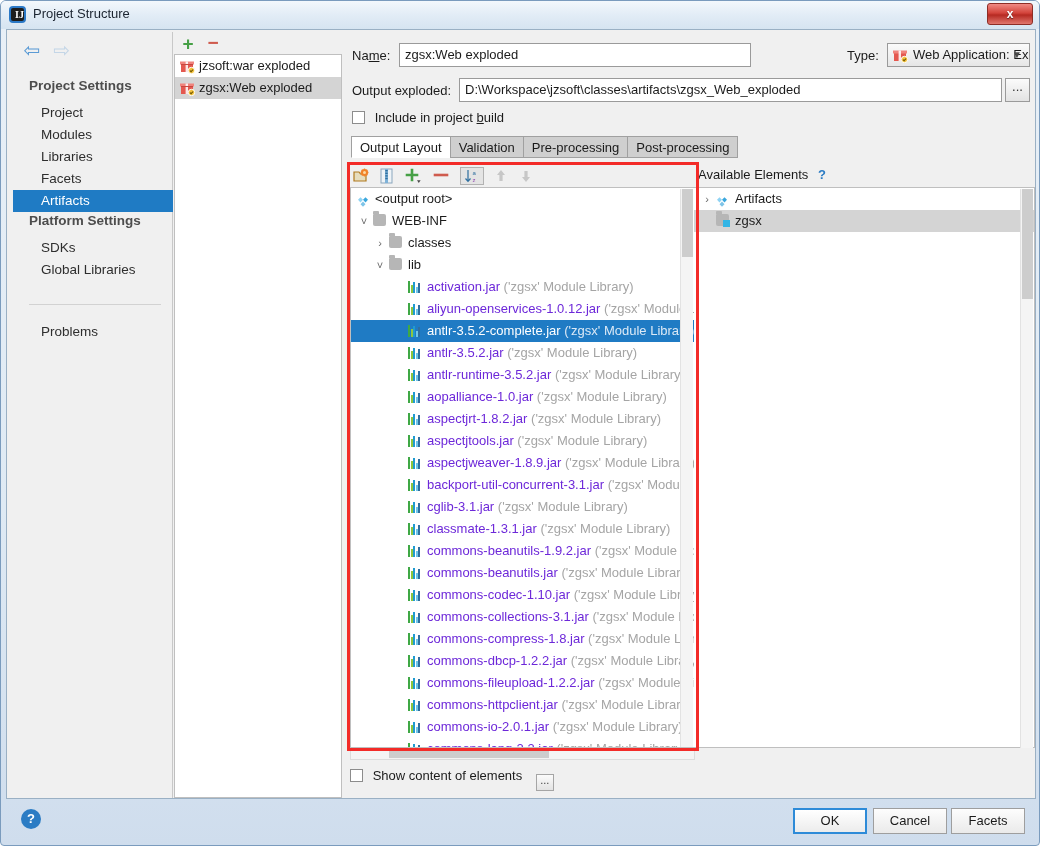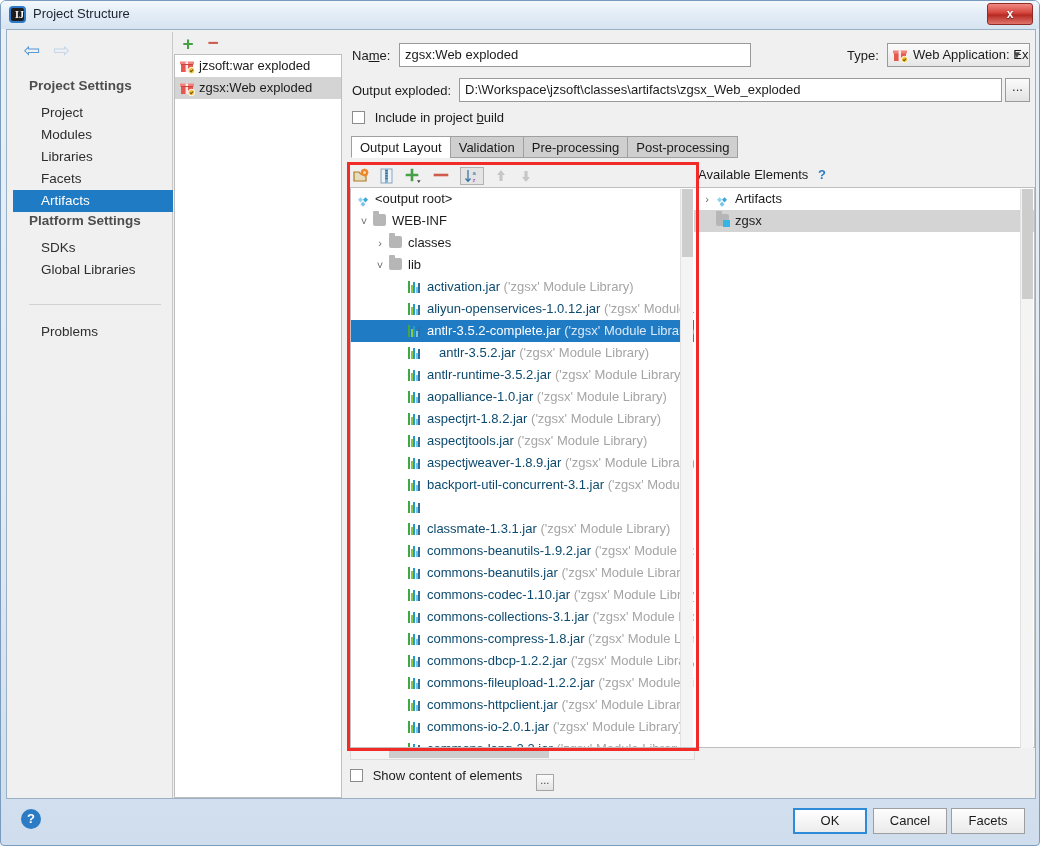--- a/index.html
+++ b/index.html
@@ -191,21 +191,21 @@
   }
   .tree-row.selected { background: #1f7bc4; }
   .tree-row.selected .jar-name { color: #ffffff; }
   .tree-row.selected .jar-note { color: #dbe9f6; }
   .twisty {
     position: absolute; width: 14px; text-align: center;
     color: #6a6a6a; font-size: 11px;
   }
   .node-icon { position: absolute; top: 4px; width: 15px; height: 14px; }
   .node-label { position: absolute; font-size: 13px; color: #1b1b1b; }
-  .jar-name { color: #0c4a6e; }
+  .jar-name { color: #6d28d9; }
   .jar-note { color: #a5a5a5; }
 
   
   .folder {
     background: #b6b6b6; border-radius: 1px 2px 2px 2px; height: 12px;
   }
   .folder::before {
     content: ""; position: absolute; left: 0; top: -3px;
     width: 6px; height: 3px; background: #b6b6b6; border-radius: 1px 1px 0 0;
   }
@@ -525,21 +525,21 @@
               <span class="node-label" style="left: 76px;"><span class="jar-name">antlr-3.5.2-complete.jar</span><span class="jar-note"> ('zgsx' Module Library)</span></span>
             </div>
             <div class="tree-row">
               <span class="jar-icon" style="left: 57px;">
                 <i style="left: 0px; height: 12px; background: rgb(63, 168, 69);"></i>
                 <i style="left: 2.6px; height: 8px; background: rgb(142, 198, 63);"></i>
                 <i style="left: 5.2px; height: 11px; background: rgb(31, 155, 209);"></i>
                 <i style="left: 7.8px; height: 6px; background: rgb(111, 198, 232);"></i>
                 <i style="left: 10.4px; height: 10px; background: rgb(47, 111, 159);"></i>
               </span>
-              <span class="node-label" style="left: 88px; text-align: center;"><span class="jar-name">antlr-3.5.2.jar</span><span class="jar-note"> ('zgsx' Module Library)</span></span>
+              <span class="node-label" style="left: 76px; text-align: center;"><span class="jar-name">antlr-3.5.2.jar</span><span class="jar-note"> ('zgsx' Module Library)</span></span>
             </div>
             <div class="tree-row">
               <span class="jar-icon" style="left: 57px;">
                 <i style="left: 0px; height: 12px; background: rgb(63, 168, 69);"></i>
                 <i style="left: 2.6px; height: 8px; background: rgb(142, 198, 63);"></i>
                 <i style="left: 5.2px; height: 11px; background: rgb(31, 155, 209);"></i>
                 <i style="left: 7.8px; height: 6px; background: rgb(111, 198, 232);"></i>
                 <i style="left: 10.4px; height: 10px; background: rgb(47, 111, 159);"></i>
               </span>
               <span class="node-label" style="left: 76px;"><span class="jar-name">antlr-runtime-3.5.2.jar</span><span class="jar-note"> ('zgsx' Module Library)</span></span>
@@ -595,20 +595,21 @@
               <span class="node-label" style="left: 76px;"><span class="jar-name">backport-util-concurrent-3.1.jar</span><span class="jar-note"> ('zgsx' Module Library)</span></span>
             </div>
             <div class="tree-row">
               <span class="jar-icon" style="left: 57px;">
                 <i style="left: 0px; height: 12px; background: rgb(63, 168, 69);"></i>
                 <i style="left: 2.6px; height: 8px; background: rgb(142, 198, 63);"></i>
                 <i style="left: 5.2px; height: 11px; background: rgb(31, 155, 209);"></i>
                 <i style="left: 7.8px; height: 6px; background: rgb(111, 198, 232);"></i>
                 <i style="left: 10.4px; height: 10px; background: rgb(47, 111, 159);"></i>
               </span>
+              <span class="node-label" style="left: 76px;"><span class="jar-name">cglib-3.1.jar</span><span class="jar-note"> ('zgsx' Module Library)</span></span>
             </div>
             <div class="tree-row">
               <span class="jar-icon" style="left: 57px;">
                 <i style="left: 0px; height: 12px; background: rgb(63, 168, 69);"></i>
                 <i style="left: 2.6px; height: 8px; background: rgb(142, 198, 63);"></i>
                 <i style="left: 5.2px; height: 11px; background: rgb(31, 155, 209);"></i>
                 <i style="left: 7.8px; height: 6px; background: rgb(111, 198, 232);"></i>
                 <i style="left: 10.4px; height: 10px; background: rgb(47, 111, 159);"></i>
               </span>
               <span class="node-label" style="left: 76px;"><span class="jar-name">classmate-1.3.1.jar</span><span class="jar-note"> ('zgsx' Module Library)</span></span>

